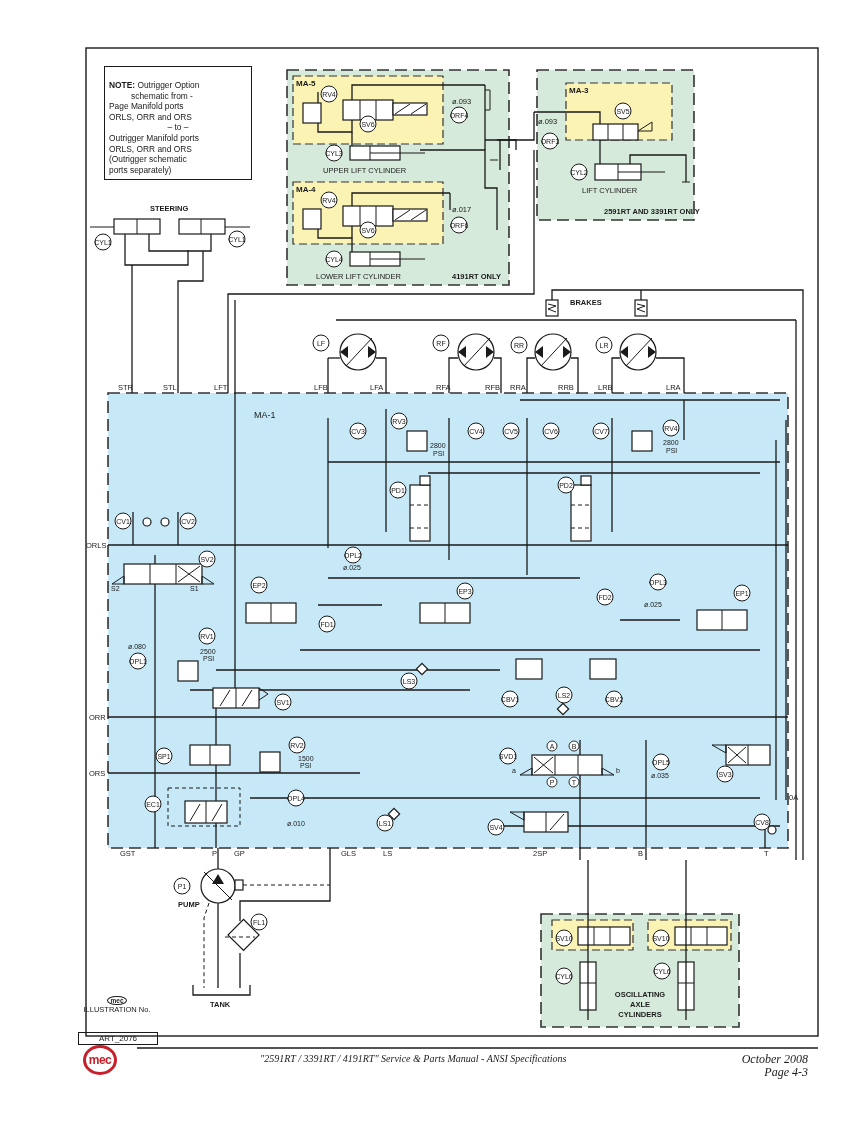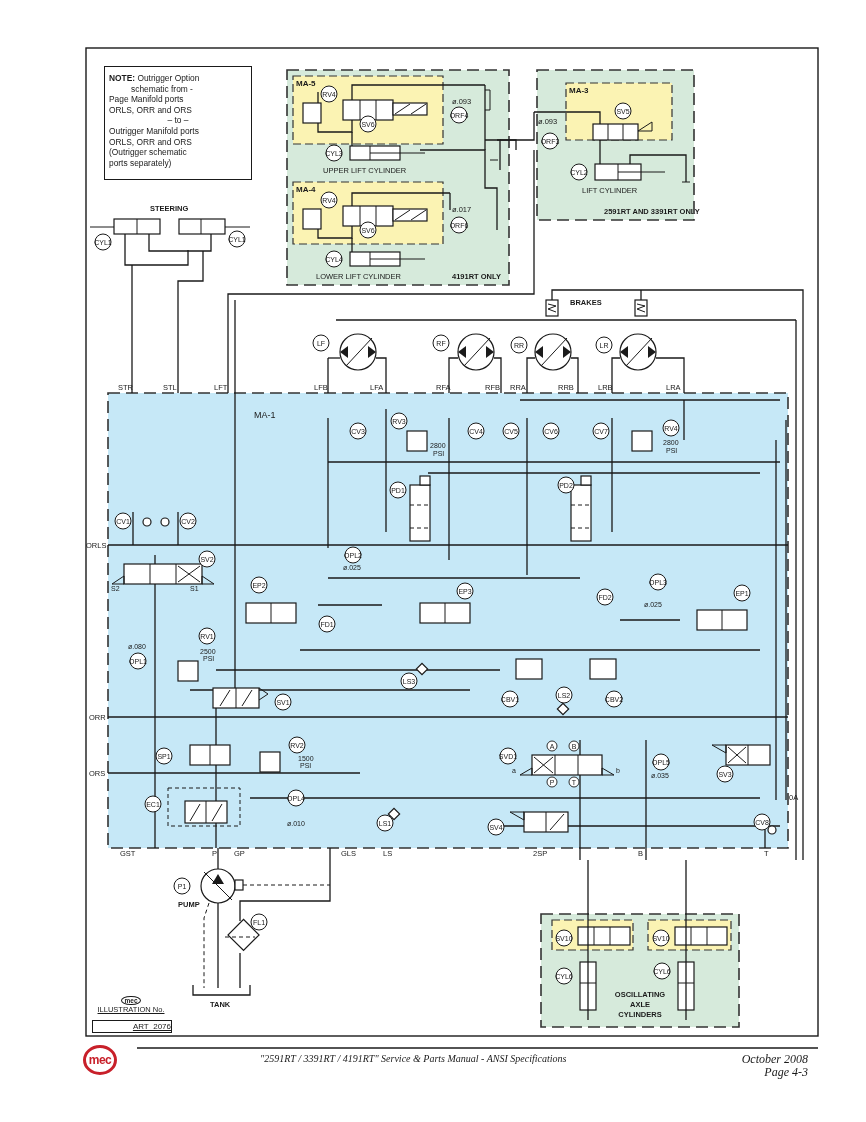--- a/index.html
+++ b/index.html
@@ -10,30 +10,30 @@
   .dash{stroke:#333;stroke-width:1.6;fill:none;stroke-dasharray:12,6;}
   .sdash{stroke:#1a1a1a;stroke-width:1;fill:none;stroke-dasharray:4,3;}
   .box{fill:#ffffff;stroke:#1a1a1a;stroke-width:1.2;}
   .dot{fill:#1a1a1a;}
   .lbl{font-family:"Liberation Sans",sans-serif;font-size:8px;fill:#1a1a1a;}
   .lblb{font-family:"Liberation Sans",sans-serif;font-size:8px;font-weight:bold;fill:#1a1a1a;}
   .tag circle{fill:#fff;stroke:#1a1a1a;stroke-width:1;}
   .tag text{font-family:"Liberation Sans",sans-serif;font-size:7px;fill:#1a1a1a;text-anchor:middle;dominant-baseline:central;}
   .num circle{fill:#fff;stroke:#1a1a1a;stroke-width:0.9;}
   .num text{font-family:"Liberation Sans",sans-serif;font-size:7px;fill:#1a1a1a;text-anchor:middle;dominant-baseline:central;}
-  .note{position:absolute;left:104px;top:66px;width:148px;height:114px;border:1.3px solid #1a1a1a;background:#fff;font-size:8.4px;line-height:10.6px;color:#1a1a1a;box-sizing:border-box;padding:6px 4px 0 4px;}
+  .note{position:absolute;left:104px;top:66px;width:148px;height:114px;border:1.3px solid #1a1a1a;background:#fff;font-size:8.4px;line-height:10.6px;color:#1a1a1a;box-sizing:border-box;padding:13px 4px 0 4px;}
   .note .hd{font-weight:bold;}
   .note .ind{padding-left:22px;}
   .note .ctr{text-align:center;}
   .footer-title{position:absolute;left:260px;top:1053px;font-family:"Liberation Serif",serif;font-style:italic;font-size:10px;color:#1a1a1a;}
   .footer-date{position:absolute;right:58px;top:1053px;font-family:"Liberation Serif",serif;font-style:italic;font-size:12px;color:#1a1a1a;text-align:right;line-height:13px;}
   .logo{position:absolute;left:83px;top:1045px;width:34px;height:30px;border-radius:50%;border:3px solid #c8202a;box-sizing:border-box;color:#c8202a;font-family:"Liberation Sans",sans-serif;font-weight:bold;font-size:12px;display:flex;align-items:center;justify-content:center;letter-spacing:-0.5px;}
-  .illus{position:absolute;left:86px;top:996px;width:90px;font-size:7.5px;color:#1a1a1a;text-align:center;text-decoration:underline;}
+  .illus{position:absolute;left:72px;top:996px;width:90px;font-size:7.5px;color:#1a1a1a;text-align:center;}
   .illus .mini{display:inline-block;border:1px solid #1a1a1a;border-radius:50%;font-size:6.5px;font-weight:bold;padding:0 2px;}
-  .illus .art{border:1px solid #1a1a1a;margin-top:6px;width:78px;margin-left:6px;font-size:8px;padding:1px 0;text-align:right;}
+  .illus .art{border:1px solid #1a1a1a;margin-top:18px;width:78px;margin-left:6px;font-size:8px;padding:1px 0;}
 </style>
 </head>
 <body>
 
 <svg width="866" height="1122" viewBox="0 0 866 1122">
 
   <rect x="86" y="48" width="732" height="988" fill="none" stroke="#1a1a1a" stroke-width="1.4"></rect>
 
   <rect x="108" y="393" width="680" height="455" fill="#c6e8f7"></rect>
   <rect x="108" y="393" width="680" height="455" class="dash"></rect>

